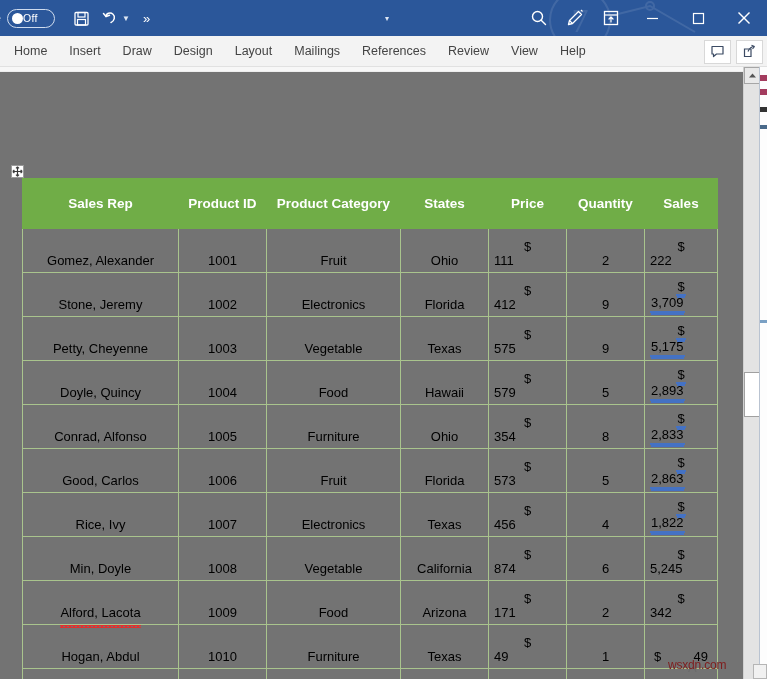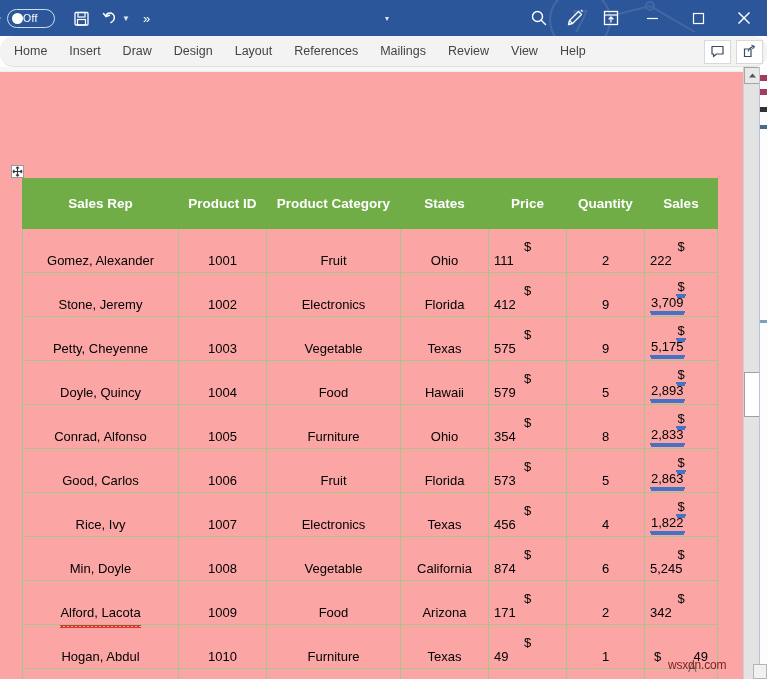--- a/index.html
+++ b/index.html
@@ -68,42 +68,42 @@
   .win-btn {
     width: 46px; height: 36px; display: flex; align-items: center; justify-content: center;
     color: #ffffff;
   }
 
   
   .ribbon {
     position: absolute; left: 0; top: 36px; width: 767px; height: 31px;
     background: #f3f3f3;
     border-bottom: 1px solid #e1e1e1;
-    display: flex; align-items: center; border-radius: 14px;
+    display: flex; align-items: center;
   }
   .tabs { display: flex; align-items: center; height: 31px; }
   .tab {
     font-size: 12.5px; color: #444444; padding: 0 11px; height: 31px;
     display: flex; align-items: center; white-space: nowrap;
   }
   .tab:first-child { padding-left: 14px; }
   .ribbon-right {
     position: absolute; right: 4px; top: 0; height: 31px;
     display: flex; align-items: center; gap: 5px;
   }
   .rb-btn {
     width: 27px; height: 24px; border: 1px solid #d8d8d8; background: #ffffff;
     display: flex; align-items: center; justify-content: center;
     color: #3b4a63;
   }
 
   
   .docarea {
     position: absolute; left: 0; top: 67px; width: 745px; height: 612px;
-    background: #fca5a5; overflow: hidden;
+    background: #737373; overflow: hidden;
   }
   .page-top-shade {
     position: absolute; left: 0; top: 0; width: 745px; height: 5px;
     background: #f7f7f7; border-bottom: 1px solid #ededed;
   }
 
   .table-handle {
     position: absolute; left: 11px; top: 98px;
     width: 13px; height: 13px; border: 1px solid #9a9a9a; background: #ffffff;
     display: flex; align-items: center; justify-content: center;
@@ -278,22 +278,22 @@
     </div>
   </div>
 
   <div class="ribbon">
     <div class="tabs">
       <div class="tab">Home</div>
       <div class="tab">Insert</div>
       <div class="tab">Draw</div>
       <div class="tab">Design</div>
       <div class="tab">Layout</div>
+      <div class="tab">Mailings</div>
       <div class="tab">References</div>
-      <div class="tab">Mailings</div>
       <div class="tab">Review</div>
       <div class="tab">View</div>
       <div class="tab">Help</div>
     </div>
     <div class="ribbon-right">
       <div class="rb-btn">
         <svg width="15" height="15" viewBox="0 0 15 15">
           <path d="M2 2.5 H13 V10 H6.5 L3.5 12.5 V10 H2 Z" fill="none" stroke="#3b4a63" stroke-width="1.2" stroke-linejoin="round"></path>
         </svg>
       </div>

